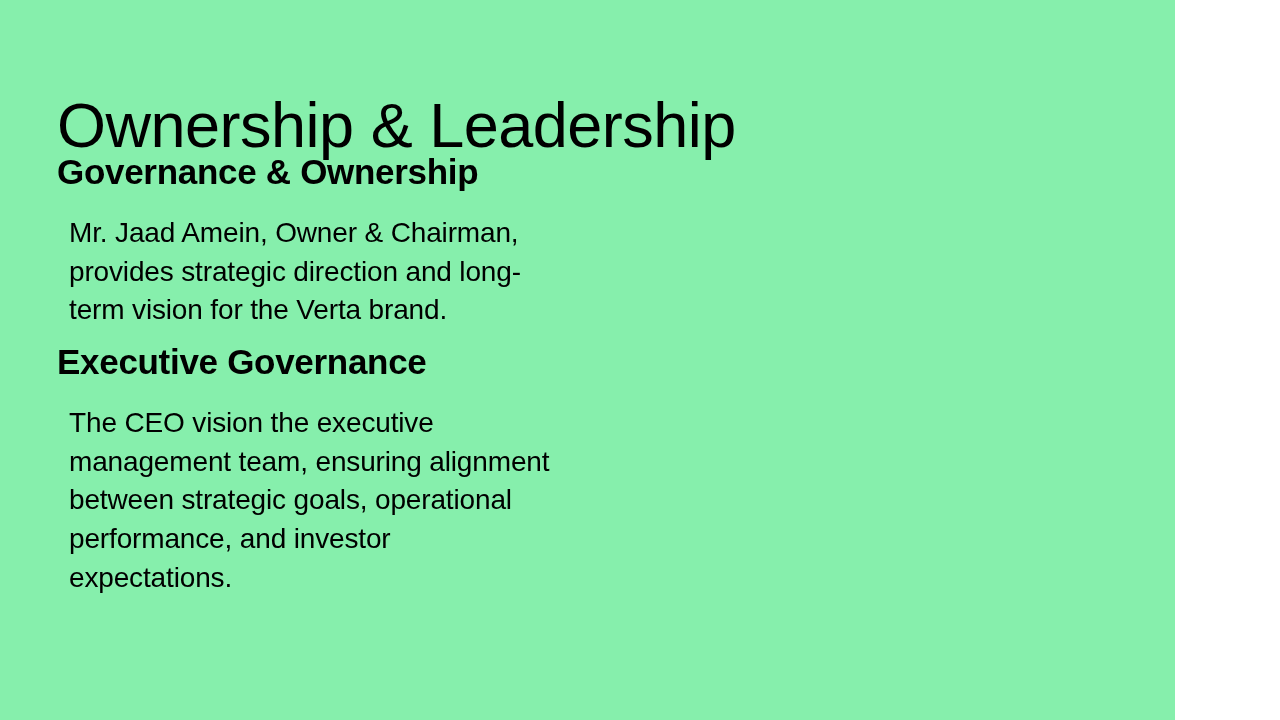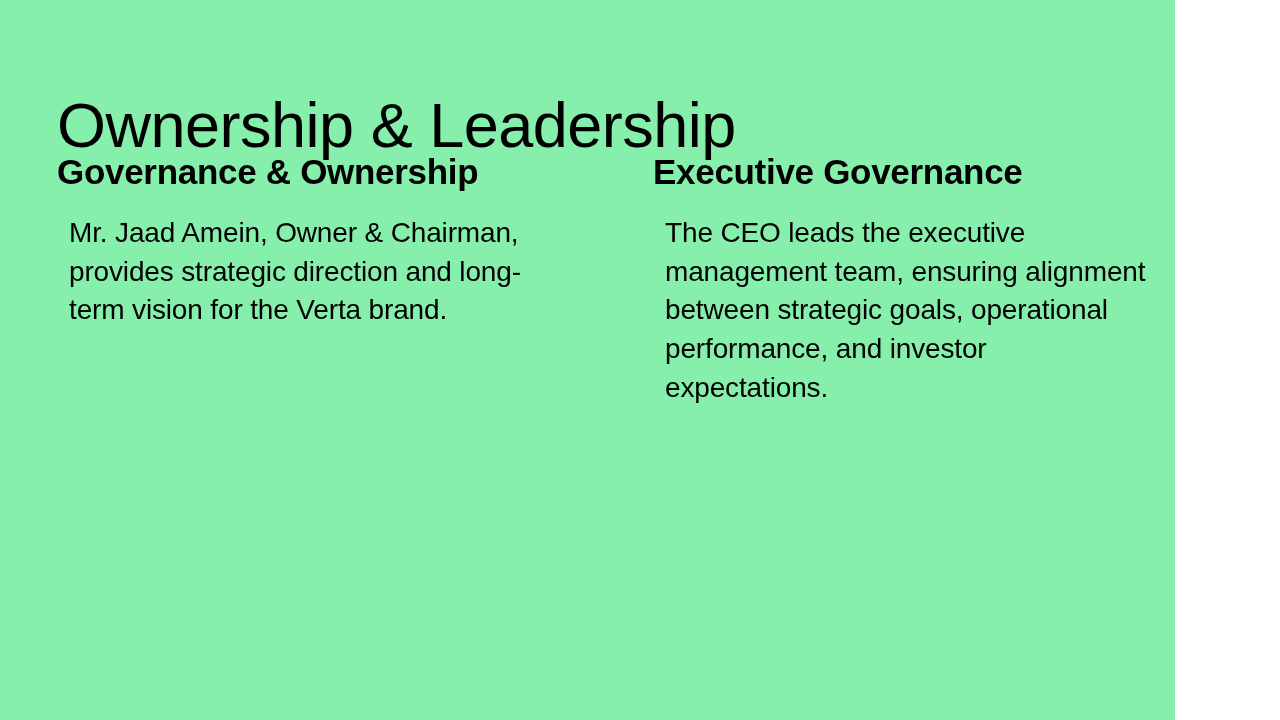--- a/index.html
+++ b/index.html
@@ -38,21 +38,21 @@
     white-space: nowrap;
   }
 
   
   .columns {
     position: absolute;
     left: 57px;
     top: 152px;
     width: 1166px;
     display: flex;
-    flex-direction: row;
+    flex-direction: column;
     align-items: flex-start;
   }
 
   .column {
     display: block;
   }
 
   .column.left {
     width: 505px;
     margin-right: 91px;
@@ -89,18 +89,18 @@
 
   <div class="columns">
 
     <section class="column left">
       <h2 class="column-heading">Governance &amp; Ownership</h2>
       <p class="column-body">Mr. Jaad Amein, Owner &amp; Chairman, provides strategic direction and long-term vision for the Verta brand.</p>
     </section>
 
     <section class="column right">
       <h2 class="column-heading">Executive Governance</h2>
-      <p class="column-body">The CEO leads the executive management team, ensuring alignment between strategic goals, operational performance, and investor expectations.</p>
+      <p class="column-body">The CEO vision the executive management team, ensuring alignment between strategic goals, operational performance, and investor expectations.</p>
     </section>
 
   </div>
 
 </div>
 
 </body></html>

